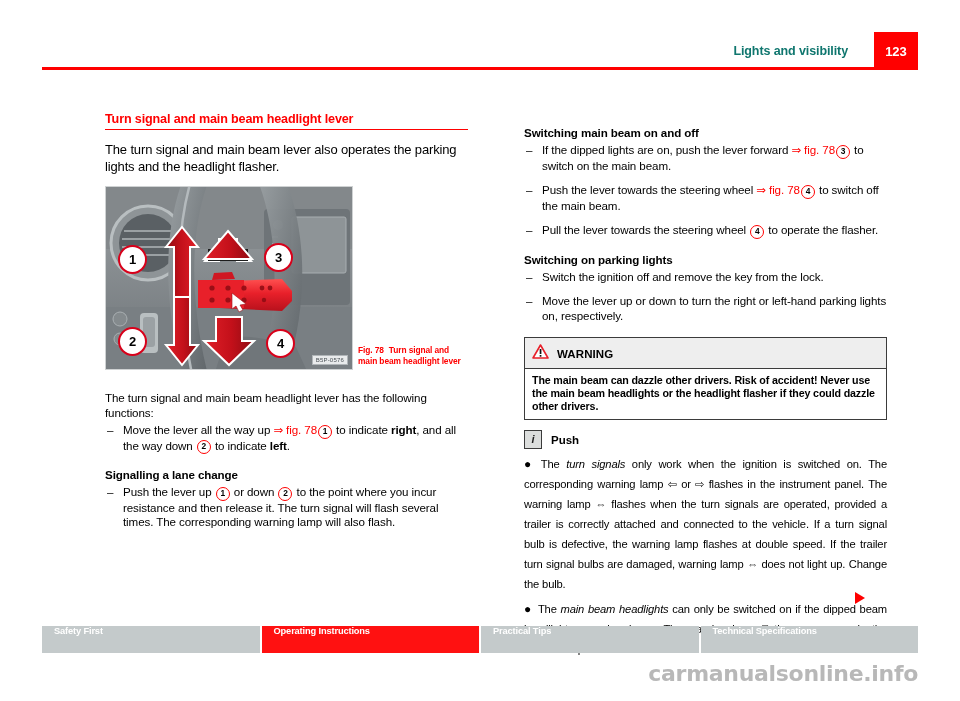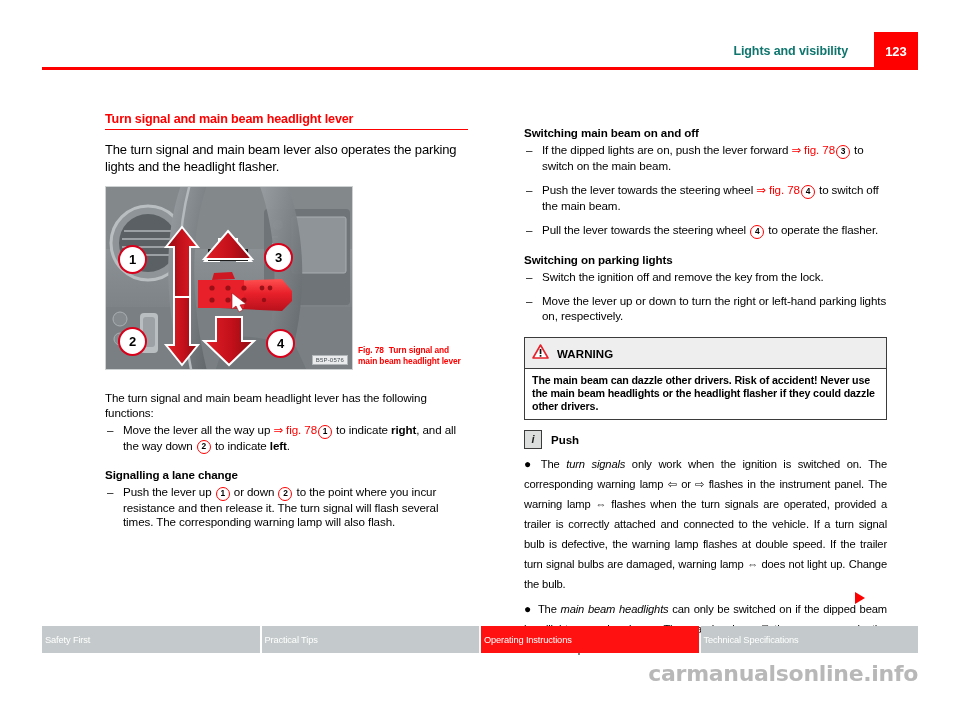--- a/index.html
+++ b/index.html
@@ -269,25 +269,24 @@
     width: 876px;
     height: 27px;
     display: flex;
     gap: 2px;
   }
   .ftab {
     flex: 1;
     background: #c4cacb;
     color: #ffffff;
     font-size: 9.3px;
-    font-weight: normal;
+    font-weight: bold;
     letter-spacing: -0.15px;
     display: flex;
-    align-items: center;
-    padding-left: 3px;
+    padding-left: 12px;
     box-sizing: border-box;
   }
   .ftab.active { background: #ff1111; }
 
   .watermark {
     position: absolute;
     right: 42px;
     top: 661px;
     font-size: 22px;
     color: #b8b8b8;
@@ -451,24 +450,24 @@
       <div class="bullet-item"><span class="bdot">●</span><span>The </span><i class="i">main beam headlights</i><span> can only be switched on if the dipped beam headlights are already on. The warning lamp </span><span>⌸</span><span> then comes on in the instrument panel.</span></div>
     </div>
 </div>
 
 <div class="cont-arrow"></div>
 
 <div class="footer" id="footer-tabs">
     <div class="ftab">
       <span>Safety First</span>
     </div>
+    <div class="ftab active">
+      <span>Operating Instructions</span>
+    </div>
     <div class="ftab">
       <span>Practical Tips</span>
     </div>
-    <div class="ftab active">
-      <span>Operating Instructions</span>
-    </div>
     <div class="ftab">
       <span>Technical Specifications</span>
     </div>
   </div>
 
 <div class="watermark">carmanualsonline.info</div>
 
 </body></html>

